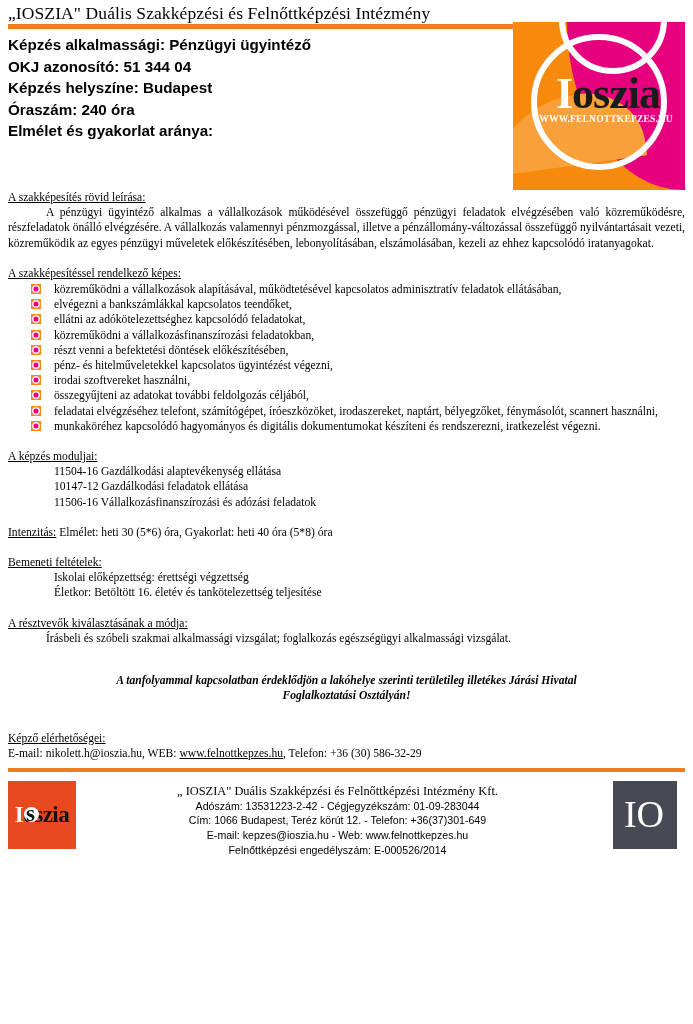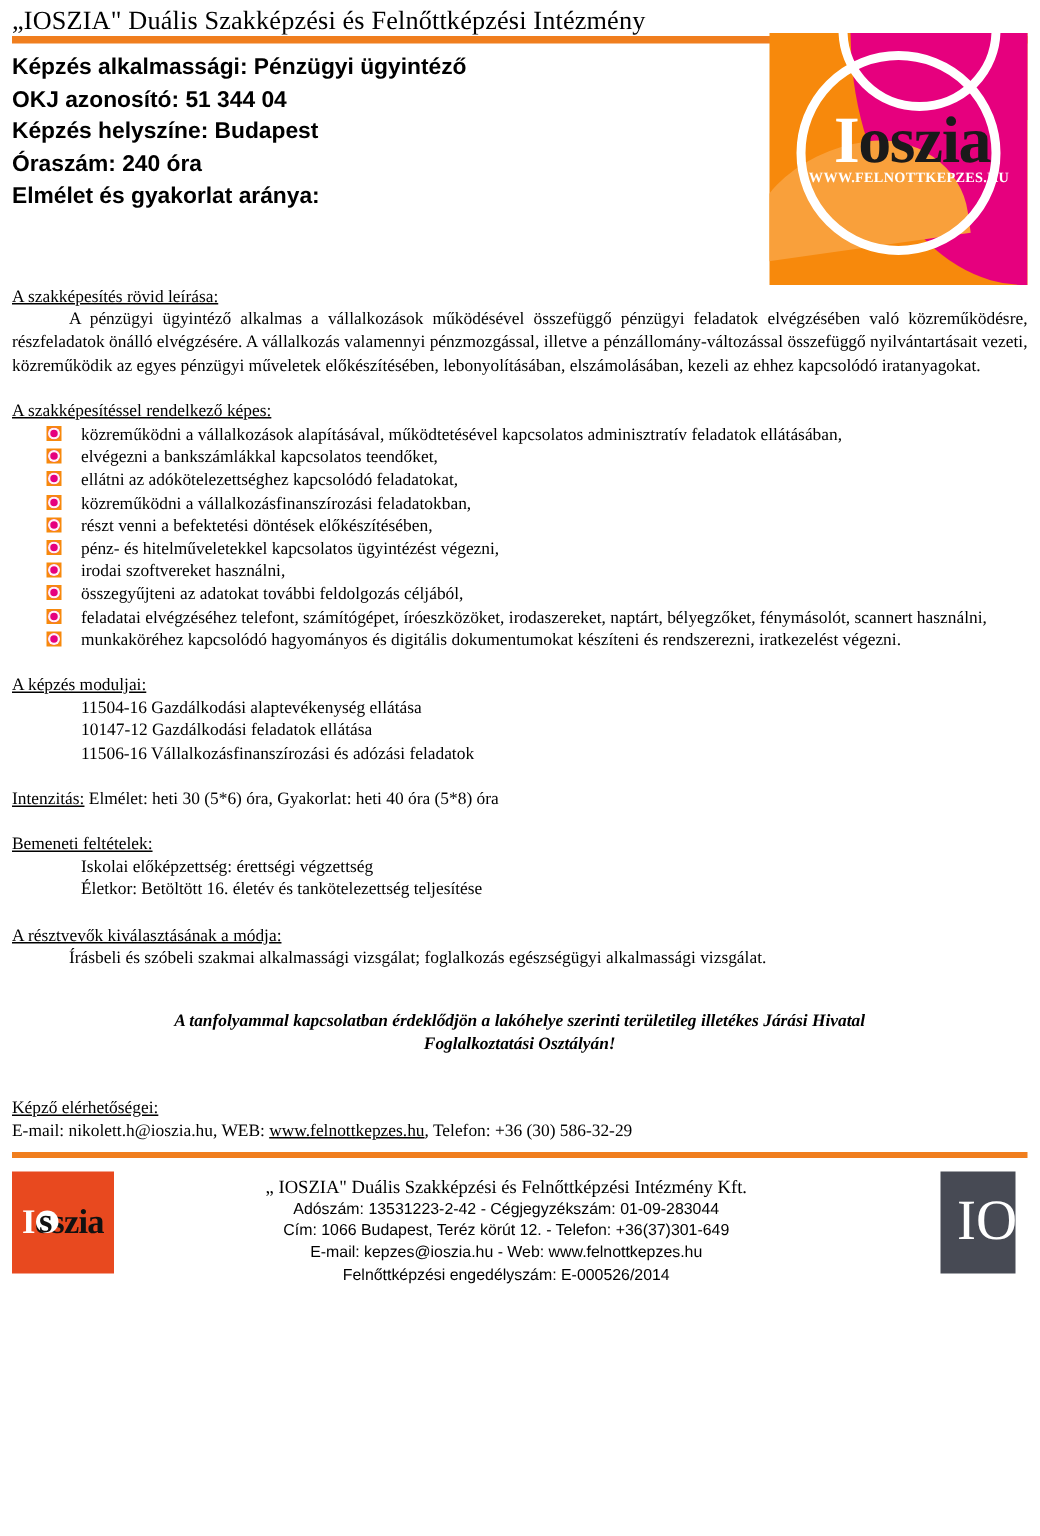--- a/index.html
+++ b/index.html
@@ -282,21 +282,21 @@
   }
   .footer-center .fc-line {
     font-family: "Liberation Sans", sans-serif;
     font-size: 10.6px;
   }
 
   .footer-logo-right {
     position: absolute;
     right: 8px;
     top: 0;
-    width: 50px;
+    width: 64px;
     height: 68px;
     background: #474A54;
   }
   .footer-logo-right .io {
     position: absolute;
     left: 0;
     top: 12px;
     width: 62px;
     text-align: center;
     font-family: "Liberation Serif", serif;

